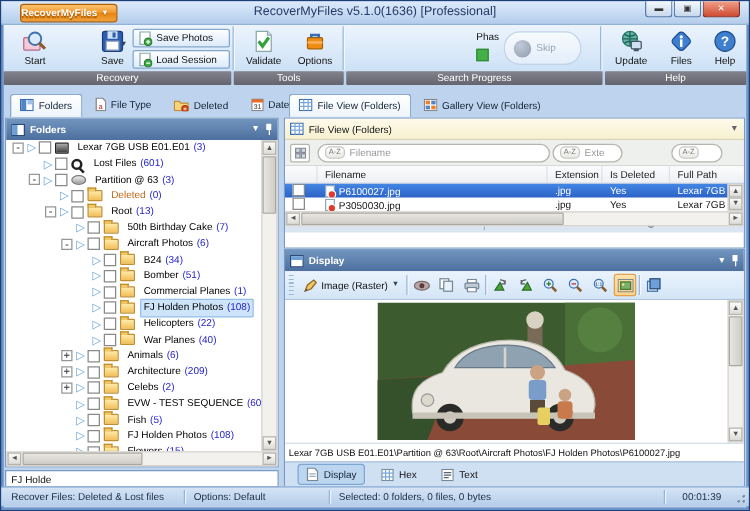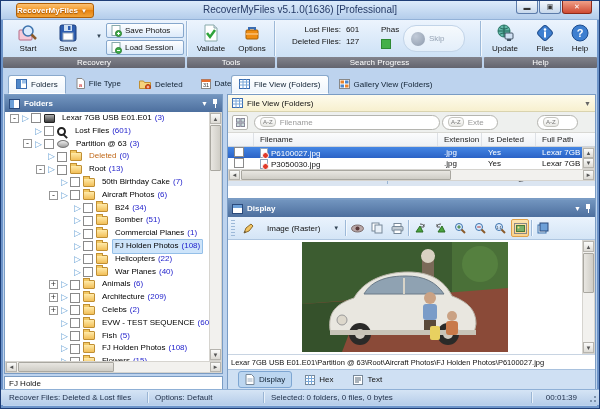--- a/index.html
+++ b/index.html
@@ -80,21 +80,21 @@
 .frow.sel{background:linear-gradient(#4486e4,#2b63c6);color:#fff}
 .fcell{padding-left:6px;white-space:nowrap;overflow:hidden}
 .ficon{width:8px;height:10px;background:#fff;border:1px solid #8fa6bd;display:inline-block;position:relative;vertical-align:-2px;margin-right:3px}
 .ficon::after{content:"";position:absolute;right:-2px;bottom:-2px;width:5px;height:5px;background:#e03a2a;border:1px solid #fff;border-radius:50%}
 .liststatus{height:17px;background:#dbe5f1;border-top:1px solid #b9c8da;display:flex;align-items:center;font-size:8px}
 
 .dtoolbar{height:23px;background:linear-gradient(#eaf3fd,#d4e5f6);border-bottom:1px solid #aec6e0;display:flex;align-items:center;gap:2px;padding:0 3px}
 .dico{width:18px;height:18px;display:flex;align-items:center;justify-content:center;border:1px solid transparent;border-radius:2px}
 .dico.active{background:linear-gradient(#fde3ae,#fbd38c);border-color:#dfa14b}
 .grip{width:4px;height:16px;background:repeating-linear-gradient(#9db9d8 0 1px,transparent 1px 3px);margin-right:2px}
-.modebtn{display:flex;align-items:center;gap:13px;padding:1px 4px;font-size:8px}
+.modebtn{display:flex;align-items:center;gap:3px;padding:1px 4px;font-size:8px}
 .imgarea{background:#fff;position:relative}
 .pathbar{height:15px;background:#fff;border-top:1px solid #c8d4e2;display:flex;align-items:center;padding:0 3px;font-size:7.5px;white-space:nowrap;overflow:hidden}
 .btabs{height:20px;background:#cfe0f3;border-top:1px solid #a9c2de;display:flex;align-items:center;gap:6px;padding:0 10px}
 .btab{display:flex;align-items:center;gap:4px;padding:2px 6px;border:1px solid transparent;border-radius:3px;font-size:8px}
 .btab.active{background:#bcd6f0;border-color:#7ea6d2;color:#123}
 
 .statusbar{left:1px;right:1px;bottom:4px;height:16px;background:linear-gradient(#d5e4f5,#b6cde9);border-top:1px solid #8fb0d6;font-size:8px;color:#1c2c46}
 .sdiv{position:absolute;top:2px;bottom:2px;width:1px;background:#9ab5d4;box-shadow:1px 0 0 #e8f1fa}
 .gripdots{position:absolute;right:2px;bottom:2px;width:9px;height:9px;
   background:radial-gradient(circle at 7px 7px,#7c92ad 1px,transparent 1.2px),radial-gradient(circle at 7px 3px,#7c92ad 1px,transparent 1.2px),radial-gradient(circle at 3px 7px,#7c92ad 1px,transparent 1.2px)}
@@ -121,21 +121,21 @@
   <div class="abs tbtn" style="left:6px;top:21px;width:44px">
     <span>
         <svg width="20" height="18" viewBox="0 0 20 18">
           <rect x="1" y="6" width="13" height="10" rx="1" fill="#f6c9d8" stroke="#b46a85"></rect>
           <circle cx="10" cy="7" r="5" fill="#dbeafc" stroke="#3c72ad" stroke-width="1.5"></circle>
           <line x1="13.5" y1="10.5" x2="18" y2="15" stroke="#8a5a2a" stroke-width="2.5"></line>
         </svg>
       </span>
     <span>Start</span>
   </div>
-  <div class="abs tbtn" style="left:48px;top:21px;width:40px">
+  <div class="abs tbtn" style="left:70px;top:21px;width:40px">
     <span>
         <svg width="18" height="18" viewBox="0 0 18 18">
           <rect x="1" y="1" width="16" height="16" rx="2" fill="#2e5eb0" stroke="#1c3e7c"></rect>
           <rect x="5" y="1" width="8" height="6" fill="#cfe0f2"></rect>
           <rect x="9" y="2" width="2.5" height="4" fill="#2e5eb0"></rect>
           <rect x="4" y="9" width="10" height="7" fill="#fff" stroke="#9ab"></rect>
         </svg>
       </span>
     <span>Save</span>
   </div>
@@ -175,26 +175,20 @@
     <span>
         <svg width="16" height="18" viewBox="0 0 16 18">
           <rect x="2" y="6" width="12" height="9" rx="1" fill="#ef8d12" stroke="#a85f05"></rect>
           <path d="M5 6v-2h6v2" fill="none" stroke="#3a6cb0" stroke-width="2"></path>
           <rect x="2" y="9" width="12" height="2" fill="#f7b35e"></rect>
         </svg>
       </span>
     <span>Options</span>
   </div>
   <div class="abs vsep" style="left:274px;top:21px;height:35px"></div>
-  <div class="abs kv" style="left:292px;top:25px">
-    <span class="k">Lost Files:</span>
-    <span>601</span>
-    <span class="k">Deleted Files:</span>
-    <span>127</span>
-  </div>
   <div class="abs" style="left:381px;top:25px">Phas</div>
   <div class="abs prgsq" style="left:381px;top:39px"></div>
   <div class="abs skipbtn" style="left:403px;top:25px">
     <span class="skipball"></span>
     <span>Skip</span>
   </div>
   <div class="abs vsep" style="left:480px;top:21px;height:35px"></div>
   <div class="abs tbtn" style="left:485px;top:21px;width:40px">
     <span>
         <svg width="18" height="18" viewBox="0 0 18 18">

